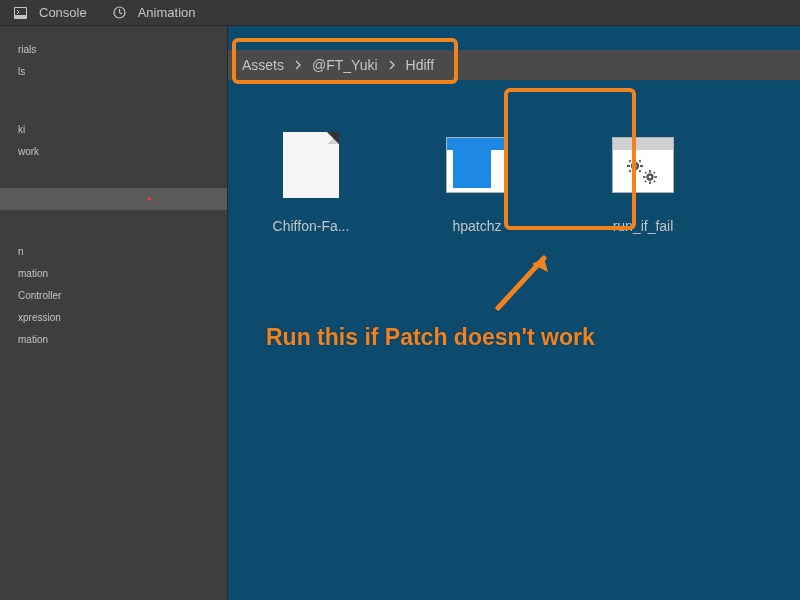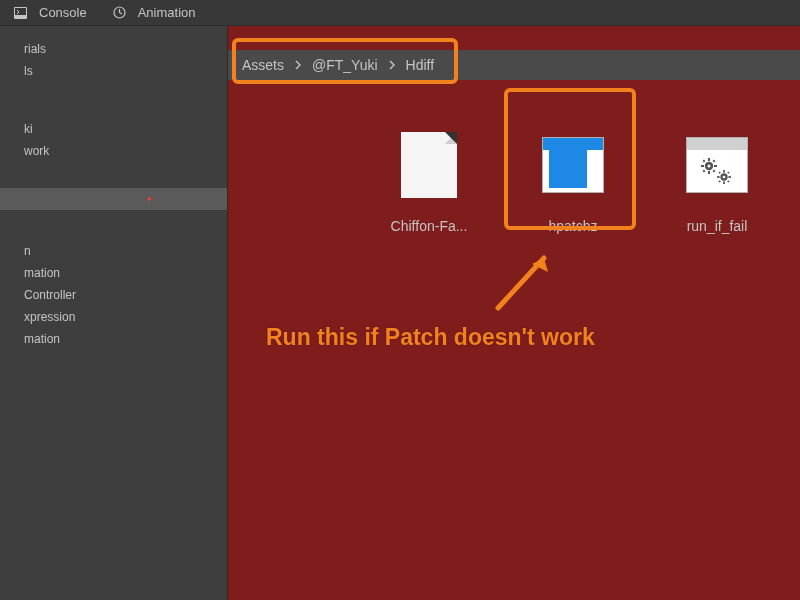--- a/index.html
+++ b/index.html
@@ -38,65 +38,64 @@
     width: 228px;
     background: #3e3e3e;
     border-right: 1px solid #2a2a2a;
     display: flex;
     flex-direction: column;
     padding-top: 12px;
   }
   .sidebar .group-gap { height: 36px; }
   .sidebar-item {
     height: 22px;
-    padding-left: 24px;
-    display: flex;
-    align-items: center;
-    color: #c4c4c4;
-    font-size: 12px;
+    padding-left: 18px;
+    display: flex;
+    align-items: center;
+    color: #c4c4c4;
+    font-size: 10px;
     white-space: nowrap;
     overflow: hidden;
   }
   .sidebar-item.selected {
     background: #5a5a5a;
     position: relative;
   }
   .red-dot {
     position: absolute;
     width: 3px; height: 3px;
     background: #ff3b30;
     left: 148px;
     top: 50%;
     transform: translateY(-50%);
   }
   .sidebar-pad { flex: 1; }
 
   .content {
     flex: 1;
-    background: #7f1d1d;
+    background: #0c4a6e;
     position: relative;
   }
   .breadcrumb {
     margin-top: 24px;
     height: 30px;
     background: #4a4a4a;
     display: flex;
     align-items: center;
     gap: 8px;
     padding-left: 14px;
     color: #c4c4c4;
     font-size: 14px;
   }
   .breadcrumb .sep { color: #c4c4c4; font-size: 14px; margin: 0 2px; }
 
   .asset-grid {
     display: flex;
-    gap: 34px;
+    gap: 56px;
     padding: 50px 28px;
-    justify-content: flex-end;
   }
   .asset {
     width: 110px;
     display: flex;
     flex-direction: column;
     align-items: center;
     gap: 18px;
   }
   .asset-thumb {
     width: 62px; height: 70px;

